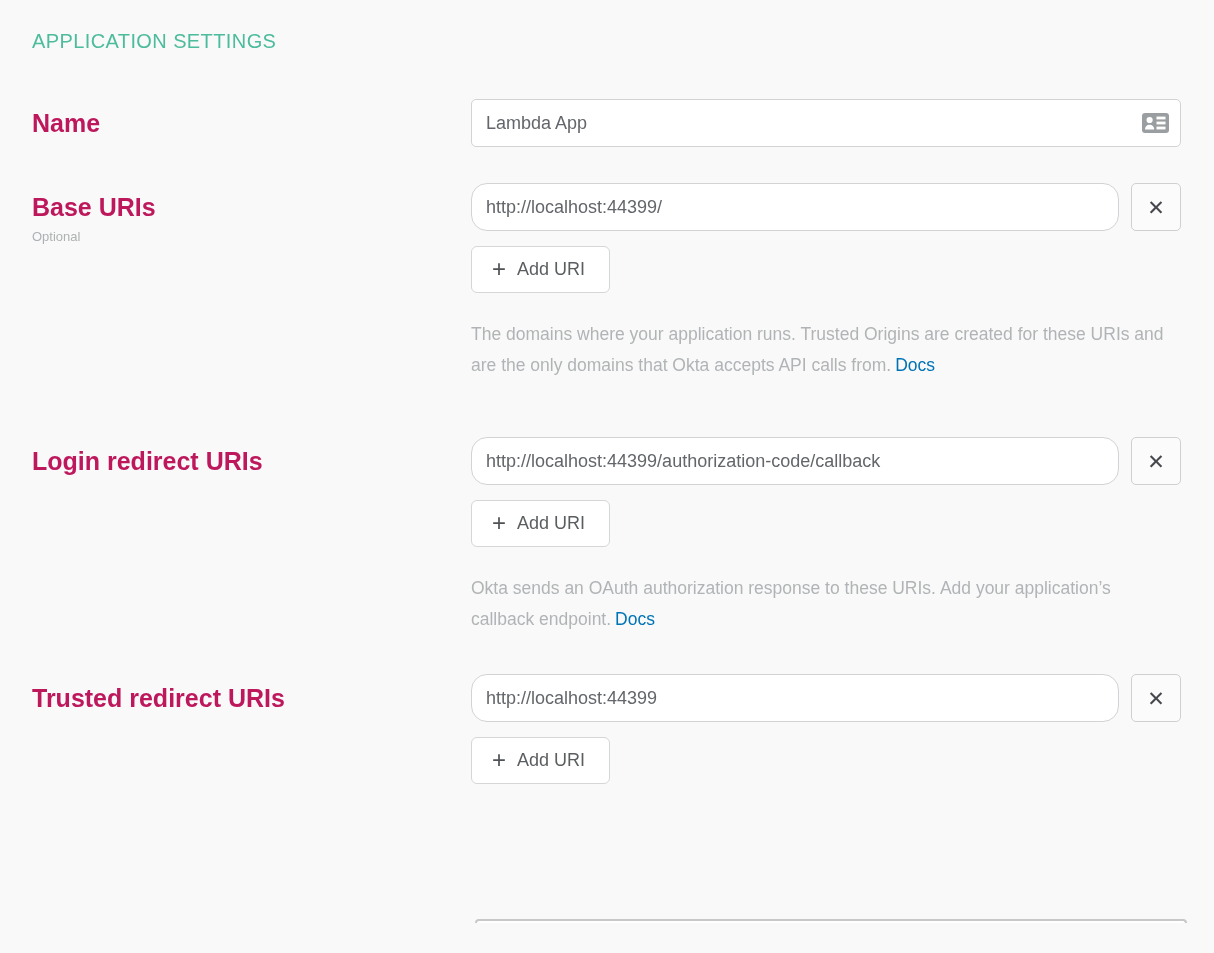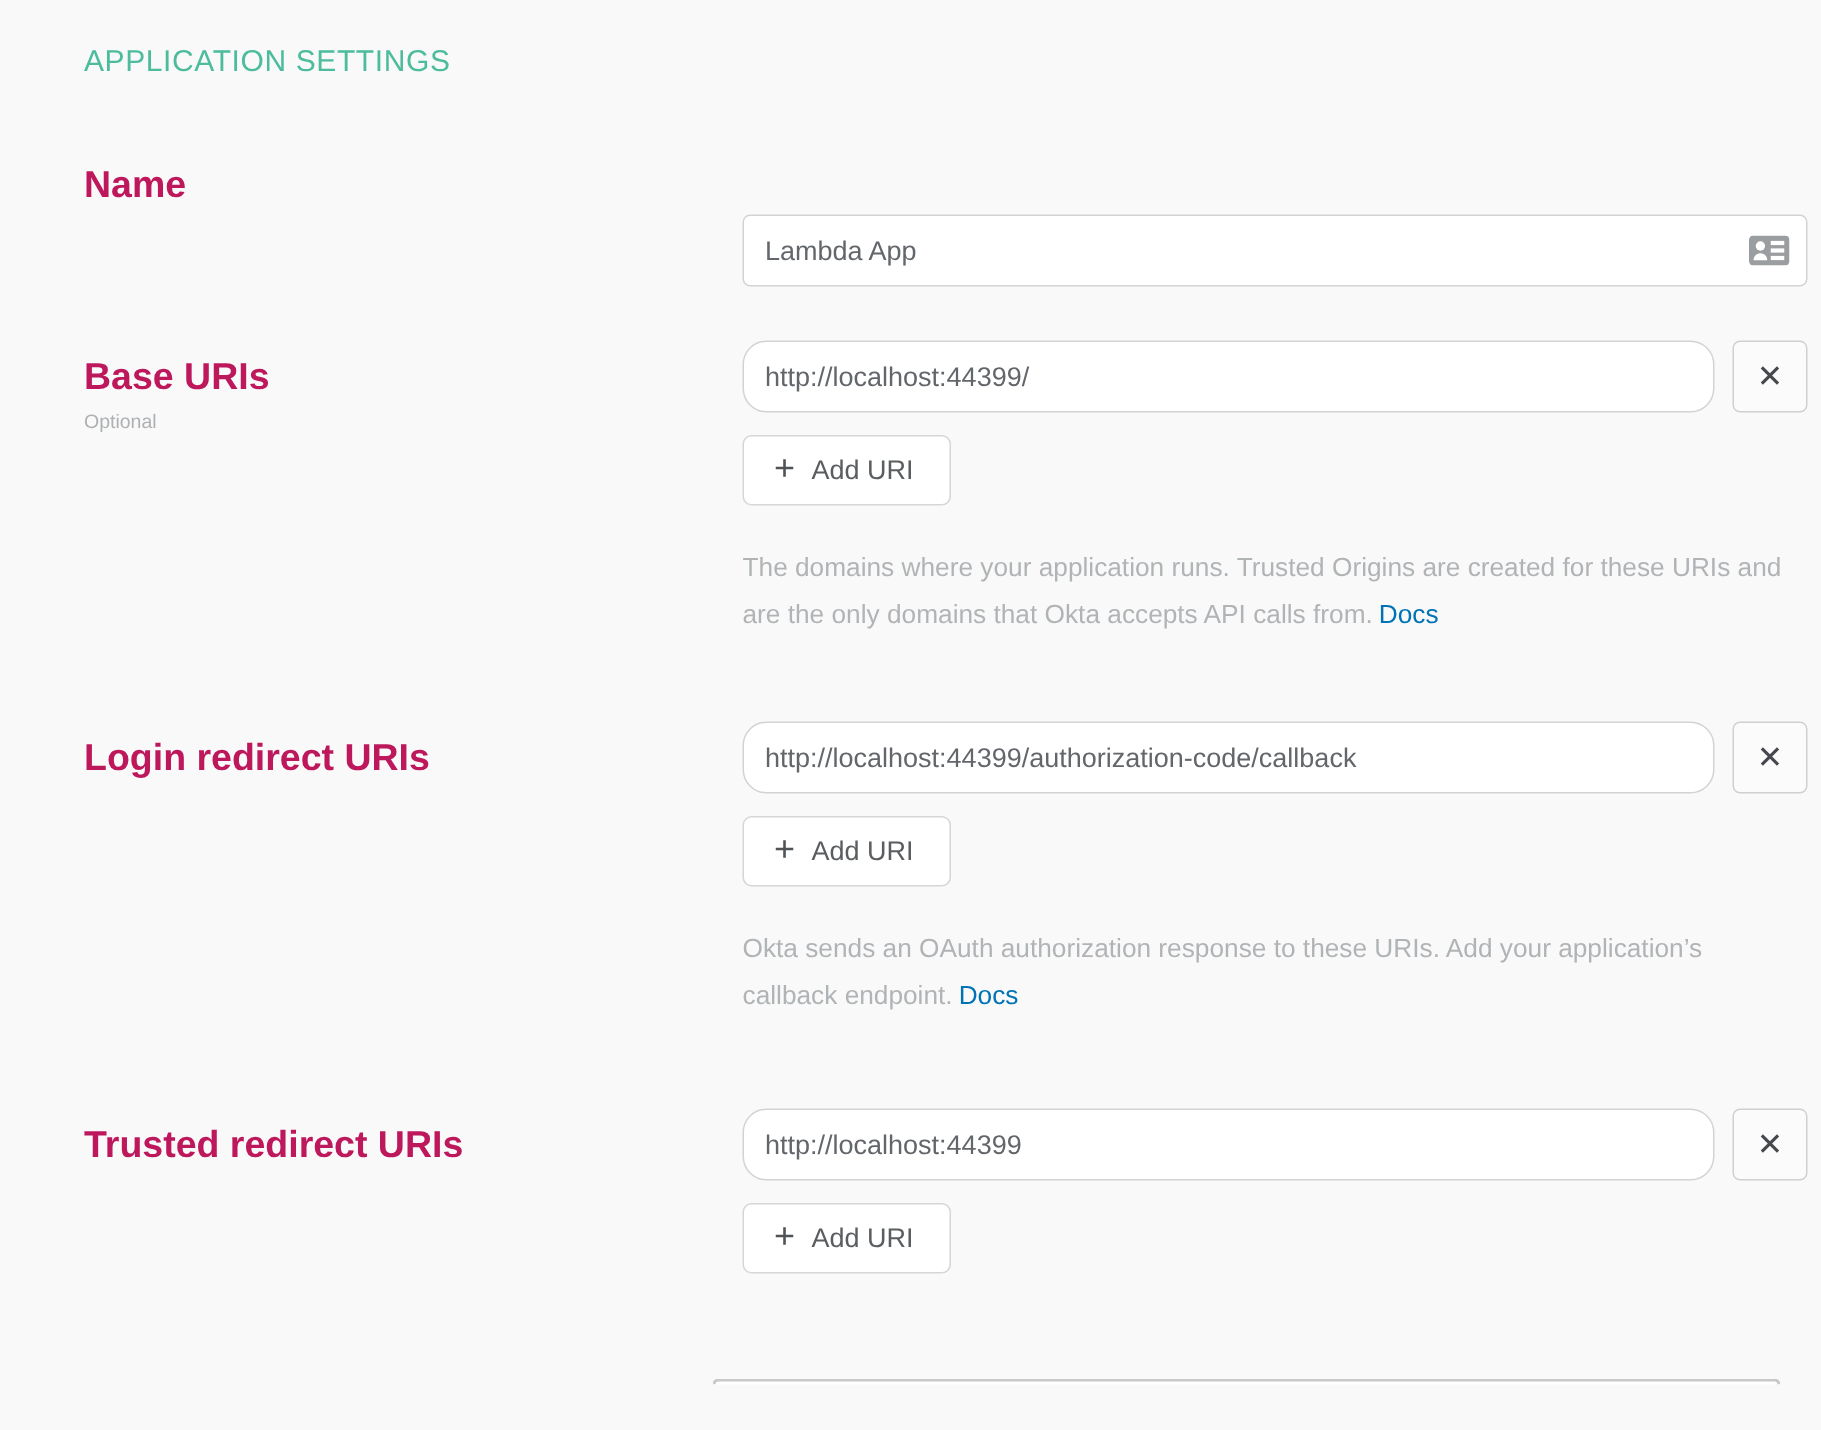--- a/index.html
+++ b/index.html
@@ -3,21 +3,21 @@
 <meta charset="utf-8">
 <style>
   * { margin: 0; padding: 0; box-sizing: border-box; }
   html, body {
     width: 1214px; height: 953px;
     background: #f9f9f9;
     font-family: "Liberation Sans", sans-serif;
     overflow: hidden;
     position: relative;
   }
-  .page { padding: 30px 0 0 56px; width: 1214px; position: relative; height: 923px; }
+  .page { padding: 30px 0 0 32px; width: 1214px; position: relative; height: 923px; }
 
   .section-title {
     color: #4cbc9c;
     font-size: 20px;
     font-weight: 400;
     letter-spacing: 0.4px;
     margin-bottom: 46px;
   }
 
   .form-row {
@@ -43,21 +43,21 @@
     height: 48px;
     border: 1px solid #d2d3d4;
     border-radius: 5px;
     background: #ffffff;
     font-family: "Liberation Sans", sans-serif;
     font-size: 18px;
     color: #63666a;
     padding: 0 14px;
     outline: none;
   }
-  .name-input-wrap { position: relative; width: 710px; margin-top: 44px; }
+  .name-input-wrap { position: relative; width: 710px; }
   .name-input-wrap .text-input { width: 710px; padding-right: 48px; }
   .uri-input { width: 648px; border-radius: 16px; }
 
   .card-icon {
     position: absolute;
     right: 12px; top: 14px;
     width: 27px; height: 20px;
     pointer-events: none;
   }
 
@@ -99,21 +99,21 @@
   }
   .help-text a {
     color: #0073b6;
     text-decoration: none;
     margin-left: 4px;
     font-weight: 400;
     cursor: pointer;
   }
 
   .row-gap-lg { margin-bottom: 56px; }
-  .row-gap-md { margin-bottom: 60px; }
+  .row-gap-md { margin-bottom: 39px; }
   .row-name  { margin-bottom: 36px; }
 
   .next-field-edge {
     position: absolute;
     left: 475px;
     bottom: 0;
     width: 712px;
     height: 4px;
     border: 2px solid #c7c8c9;
     border-bottom: none;

